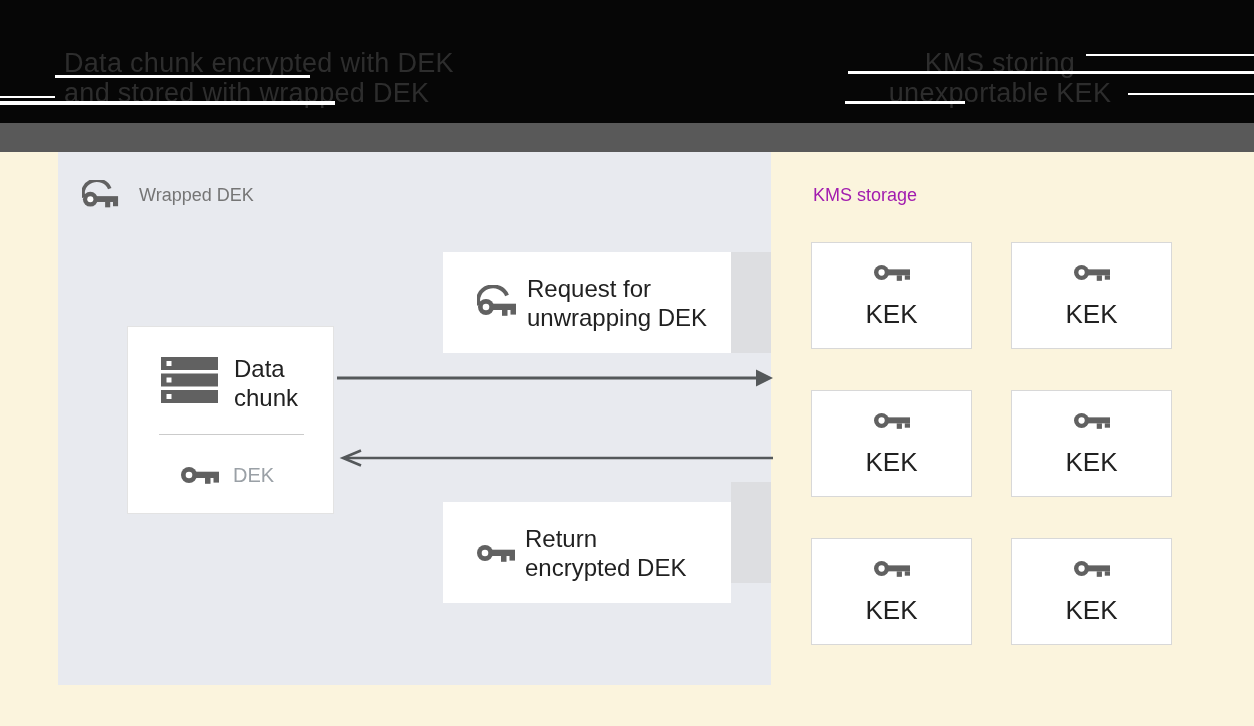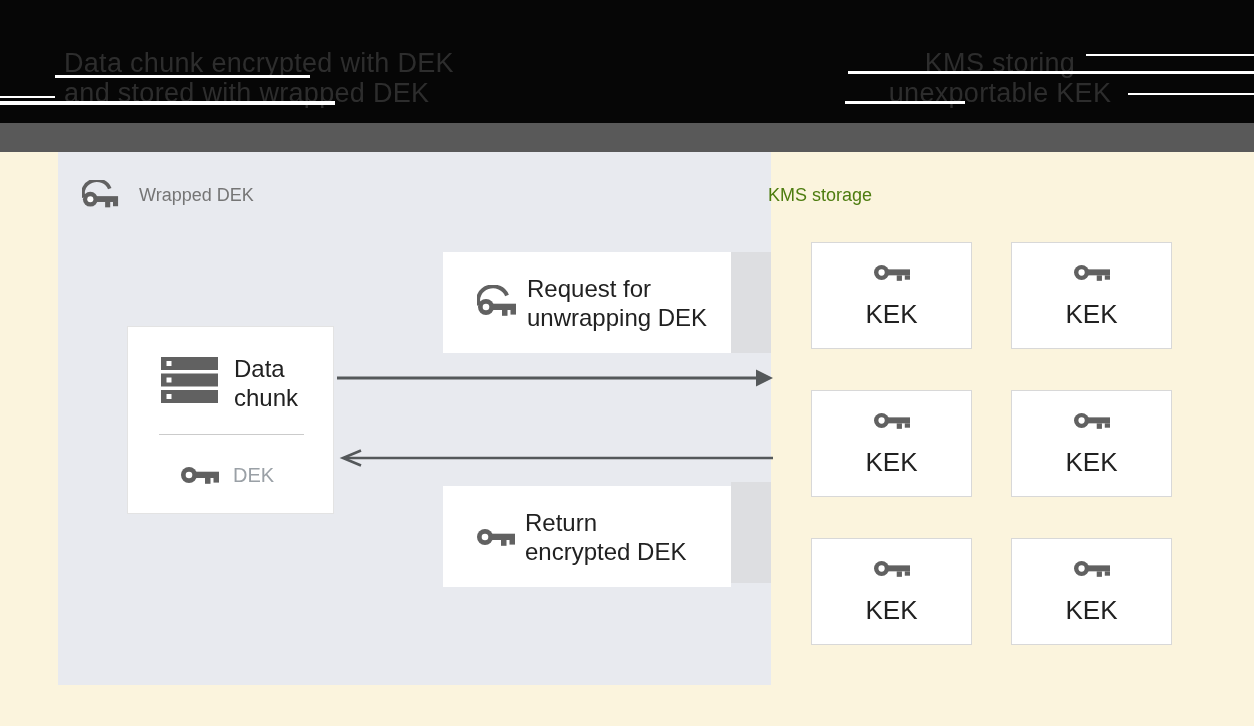--- a/index.html
+++ b/index.html
@@ -15,37 +15,37 @@
   .band{position:absolute;left:0;top:123px;width:1254px;height:29px;background:#595959;}
   .caption{position:absolute;top:48px;color:#2D2D2D;font-size:27px;line-height:30px;letter-spacing:.3px;}
   .caption.left{left:64px;width:420px;text-align:left;}
   .caption.right{left:800px;width:400px;text-align:center;}
   .streak{position:absolute;background:#FFFFFF;}
 
   
   .panel{position:absolute;left:58px;top:152px;width:713px;height:533px;background:#E8EAEF;}
   .panel-label{position:absolute;left:82px;top:180px;display:flex;align-items:center;gap:20px;}
   .panel-label span{color:#757575;font-size:18px;line-height:31px;}
-  .kms-label{position:absolute;left:768px;top:184px;color:#4d7c0f;font-size:18px;line-height:22px;}
+  .kms-label{position:absolute;left:813px;top:184px;color:#a21caf;font-size:18px;line-height:22px;}
 
   .card{position:absolute;background:#FFFFFF;box-sizing:border-box;}
   .strip{position:absolute;width:40px;height:101px;background:#DDDEE1;}
 
   
   .data-card{left:127px;top:326px;width:207px;height:188px;border:1px solid #E3E3E3;}
   .dc-top{position:absolute;left:33px;top:30px;display:flex;gap:16px;align-items:flex-start;}
   .dc-text{color:#212121;font-size:24px;line-height:29px;margin-top:-3px;}
   .dc-divider{position:absolute;left:31px;top:107px;width:145px;height:1px;background:#CBCBCB;}
   .dc-key-row{position:absolute;left:53px;top:136px;display:flex;align-items:center;gap:14px;}
   .dek-label{color:#9AA0A6;font-size:20px;}
 
   
   .msg-card{width:288px;height:101px;}
   .req-card{left:443px;top:252px;}
-  .ret-card{left:443px;top:486px;}
+  .ret-card{left:443px;top:502px;}
   .strip.req{left:731px;top:252px;}
   .strip.ret{left:731px;top:482px;}
   .msg-inner{position:absolute;left:34px;top:0;height:101px;display:flex;align-items:center;gap:10px;}
   .msg-text{color:#212121;font-size:24px;line-height:29px;}
 
   
   .arrow{position:absolute;left:337px;width:436px;height:20px;}
   .arrow.right{top:368px;}
   .arrow.left{top:448px;}
 

